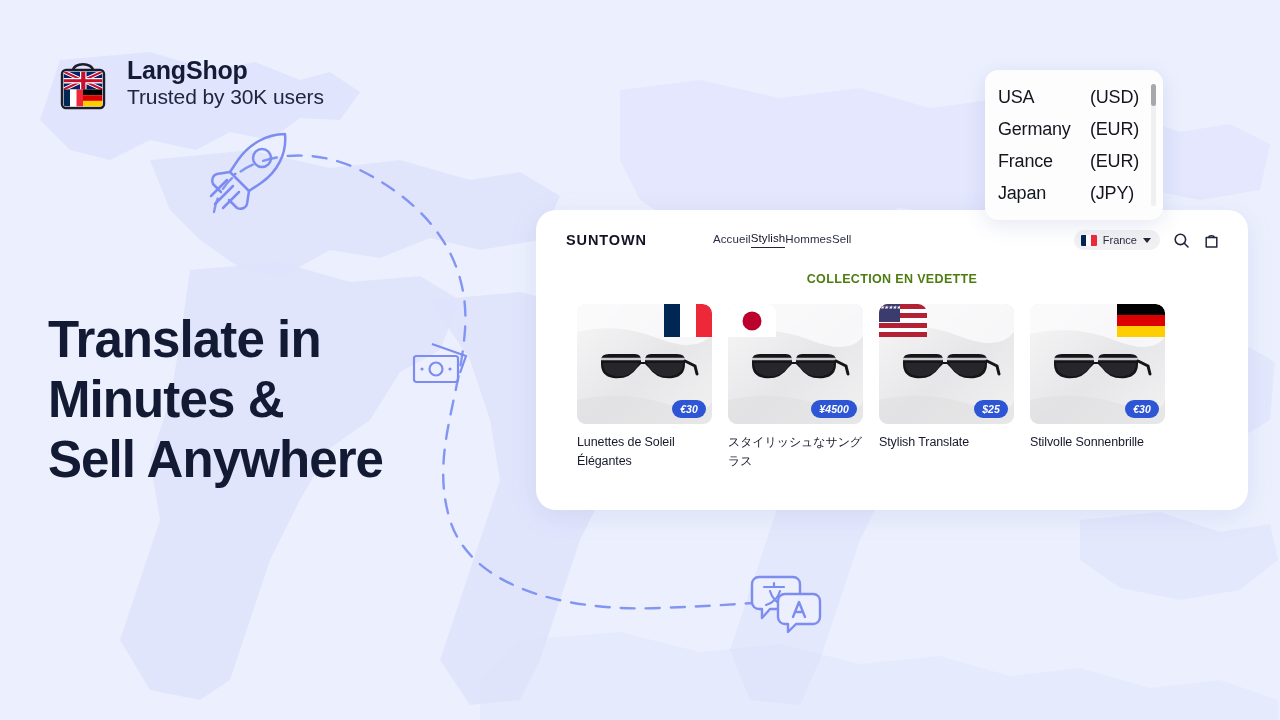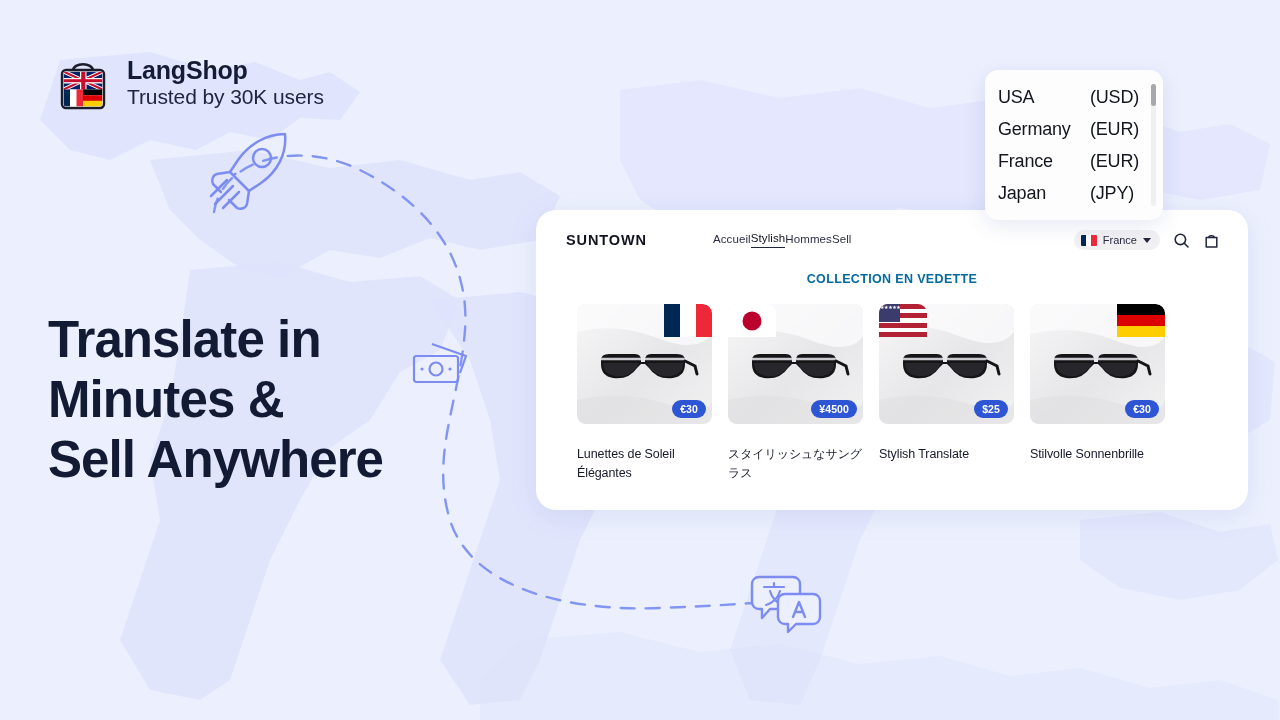--- a/index.html
+++ b/index.html
@@ -99,35 +99,36 @@
   .pill-label { font-size: 11px; color: #2A2D40; }
   .caret {
     width: 0; height: 0;
     border-left: 4px solid transparent; border-right: 4px solid transparent;
     border-top: 5px solid #22263A;
   }
   .nav-icon { width: 17px; height: 17px; color: #22263A; }
 
   .collection-title {
     text-align: center;
-    font-size: 12.5px; font-weight: bold; color: #0369a1;
+    font-size: 12.5px; font-weight: bold; color: #4d7c0f;
     letter-spacing: 0.35px;
     margin-top: 2px;
   }
 
   .products {
     display: flex; gap: 16px;
     padding: 18px 30px 0 41px;
   }
   .product { width: 135px; }
   .product-img {
     position: relative;
     width: 135px; height: 120px;
     border-radius: 9px; overflow: hidden;
     background: #EDEDEE;
+    font-style: italic;
   }
   .sunglasses-svg { position: absolute; inset: 0; width: 135px; height: 120px; }
   .prod-flag {
     position: absolute; top: 0; right: 0;
     width: 48px; height: 33px;
     border-top-right-radius: 9px;
     overflow: hidden;
     display: flex;
   }
   .prod-flag.vertical i { display: block; height: 100%; flex: 1; }
@@ -152,21 +153,21 @@
   }
   .price-badge {
     position: absolute; right: 6px; bottom: 6px;
     background: #2E56D4; color: #ffffff;
     font-size: 10.5px; font-weight: bold;
     padding: 2.5px 8px 3.5px 8px;
     border-radius: 11px;
     letter-spacing: 0.1px;
   }
   .product-name {
-    margin-top: 21px;
+    margin-top: 9px;
     font-size: 12.5px; color: #16192C;
     line-height: 1.55; letter-spacing: -0.1px;
   }
   .product-name.jp { font-size: 12px; }
 
   
   .country-dropdown {
     position: absolute; left: 985px; top: 70px;
     width: 178px; height: 150px;
     background: #FDFDFD;

